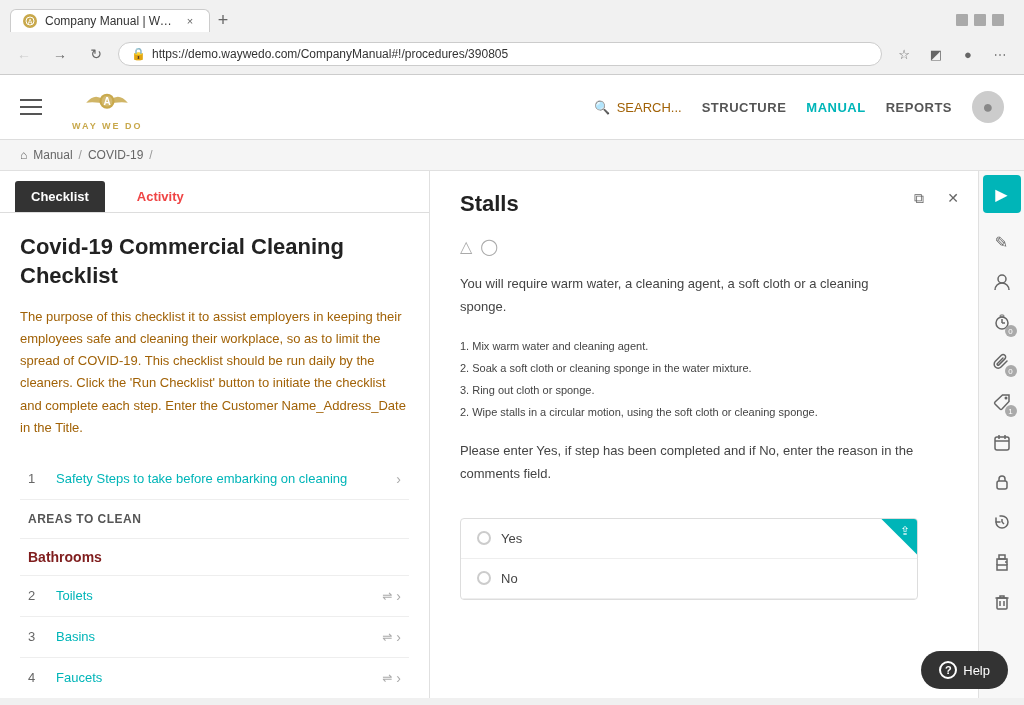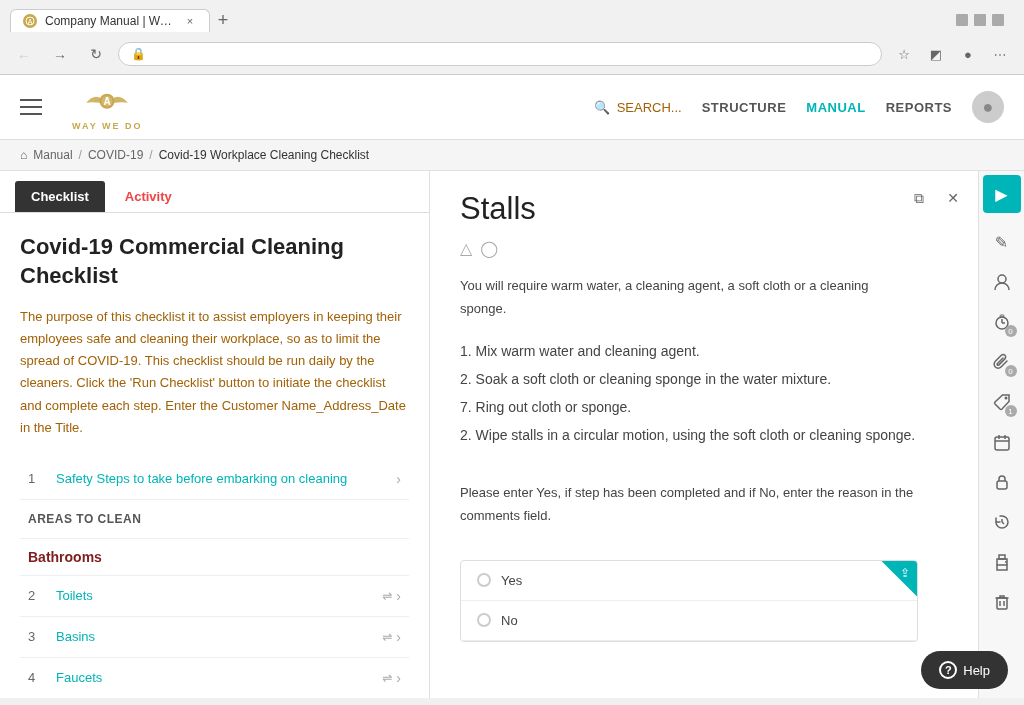--- a/index.html
+++ b/index.html
@@ -36,21 +36,21 @@
     
     .breadcrumb { background: #f5f5f5; padding: 8px 20px; display: flex; align-items: center; gap: 6px; font-size: 12px; color: #666; border-bottom: 1px solid #e0e0e0; }
     .breadcrumb-sep { color: #999; }
     .breadcrumb-link { color: #666; text-decoration: none; }
 
     
     .main-layout { display: flex; height: calc(705px - 34px - 42px - 65px - 37px); }
 
     
     .left-panel { width: 430px; background: white; overflow-y: auto; border-right: 1px solid #e0e0e0; }
-    .tab-bar { display: flex; border-bottom: 1px solid #ddd; padding: 10px 15px 0; gap: 4px; }
+    .tab-bar { display: flex; border-bottom: 1px solid #ddd; padding: 10px 15px 0; gap: 16px; }
     .tab-btn { padding: 8px 16px; font-size: 13px; font-weight: bold; cursor: pointer; border-radius: 3px 3px 0 0; border: none; }
     .tab-btn.active { background: #333; color: white; }
     .tab-btn.inactive { background: transparent; color: #ef4444; }
 
     .left-content { padding: 20px 20px 20px 20px; }
     .checklist-title { font-size: 22px; font-weight: bold; color: #222; margin-bottom: 16px; line-height: 1.3; }
     .checklist-desc { font-size: 13px; color: #a16207; line-height: 1.7; margin-bottom: 20px; }
 
     .checklist-item { display: flex; align-items: center; padding: 12px 8px; border-bottom: 1px solid #eee; gap: 8px; }
     .item-num { width: 20px; color: #666; font-size: 13px; flex-shrink: 0; }
@@ -58,24 +58,24 @@
     .item-actions { display: flex; align-items: center; gap: 4px; color: #aaa; font-size: 14px; }
 
     .section-header { padding: 12px 8px; font-size: 12px; font-weight: bold; color: #555; letter-spacing: 0.5px; border-bottom: 1px solid #eee; }
     .sub-section { padding: 10px 8px; font-size: 14px; font-weight: bold; color: #7f1d1d; border-bottom: 1px solid #eee; }
 
     
     .right-panel { flex: 1; background: white; overflow-y: auto; padding: 20px 60px 20px 30px; position: relative; }
     .right-panel-controls { position: absolute; top: 14px; right: 12px; display: flex; gap: 8px; }
     .control-btn { width: 26px; height: 26px; display: flex; align-items: center; justify-content: center; cursor: pointer; color: #666; font-size: 14px; }
 
-    .stall-title { font-size: 31px; font-weight: normal; color: #222; margin-bottom: 12px; }
+    .stall-title { font-size: 22px; font-weight: bold; color: #222; margin-bottom: 20px; }
     .stall-icons { display: flex; gap: 8px; margin-bottom: 16px; color: #aaa; font-size: 16px; }
     .stall-desc { font-size: 13px; color: #444; line-height: 1.8; margin-bottom: 16px; }
-    .stall-steps { font-size: 14px; color: #444; line-height: 2; margin-bottom: 32px; }
+    .stall-steps { font-size: 11px; color: #444; line-height: 2; margin-bottom: 16px; }
     .stall-note { font-size: 13px; color: #444; line-height: 1.8; margin-bottom: 32px; }
 
     .response-box { border: 1px solid #ddd; border-radius: 4px; overflow: hidden; position: relative; }
     .response-option { display: flex; align-items: center; gap: 10px; padding: 12px 16px; border-bottom: 1px solid #eee; font-size: 13px; color: #444; }
     .response-option:last-child { border-bottom: none; }
     .radio-circle { width: 14px; height: 14px; border-radius: 50%; border: 2px solid #ccc; flex-shrink: 0; }
     .share-corner { position: absolute; top: 0; right: 0; width: 36px; height: 36px; background: #00b5b8; display: flex; align-items: center; justify-content: center; color: white; font-size: 14px; clip-path: polygon(100% 0, 100% 100%, 0 0); }
 
     
     .right-sidebar { width: 46px; background: #f7f7f7; border-left: 1px solid #e0e0e0; display: flex; flex-direction: column; align-items: center; padding: 4px 0; gap: 2px; }
@@ -112,20 +112,21 @@
       <div style="width:12px;height:12px;background:#aaa;border-radius:1px;"></div>
       <div style="width:12px;height:12px;background:#aaa;border-radius:1px;"></div>
     </div>
   </div>
   <div class="browser-toolbar">
     <div class="nav-btn disabled">←</div>
     <div class="nav-btn">→</div>
     <div class="nav-btn">↻</div>
     <div class="address-bar">
       <span class="lock-icon">🔒</span>
+      <span style="font-size:12px;color:#333;">https://demo.waywedo.com/CompanyManual#!/procedures/390805</span>
     </div>
     <div class="toolbar-actions">
       <div class="toolbar-action-btn">☆</div>
       <div class="toolbar-action-btn">◩</div>
       <div class="toolbar-action-btn">●</div>
       <div class="toolbar-action-btn">⋯</div>
     </div>
   </div>
 </div>
 
@@ -160,21 +161,20 @@
     </div>
   </div>
 </div>
 
 <div class="breadcrumb">
   <span>⌂</span>
   <span class="breadcrumb-link" style="cursor:pointer;">Manual</span>
   <span class="breadcrumb-sep">/</span>
   <span class="breadcrumb-link" style="cursor:pointer;">COVID-19</span>
   <span class="breadcrumb-sep">/</span>
-  <span style="color:#333;">Covid-19 Workplace Cleaning Checklist</span>
 </div>
 
 <div class="main-layout">
 
   <div class="left-panel">
     <div class="tab-bar">
       <button class="tab-btn active">Checklist</button>
       <button class="tab-btn inactive">Activity</button>
     </div>
     <div class="left-content">
@@ -227,21 +227,21 @@
     </div>
     <div class="stall-title">Stalls</div>
     <div class="stall-icons">
       <span>△</span>
       <span>◯</span>
     </div>
     <div class="stall-desc">You will require warm water, a cleaning agent, a soft cloth or a cleaning sponge.</div>
     <div class="stall-steps">
       <div>1. Mix warm water and cleaning agent.</div>
       <div>2. Soak a soft cloth or cleaning sponge in the water mixture.</div>
-      <div>7. Ring out cloth or sponge.</div>
+      <div>3. Ring out cloth or sponge.</div>
       <div>2. Wipe stalls in a circular motion, using the soft cloth or cleaning sponge.</div>
     </div>
     <div class="stall-note">Please enter Yes, if step has been completed and if No, enter the reason in the comments field.</div>
     <div class="response-box">
       <div class="response-option">
         <div class="radio-circle"></div>
         <span>Yes</span>
       </div>
       <div class="response-option">
         <div class="radio-circle"></div>

